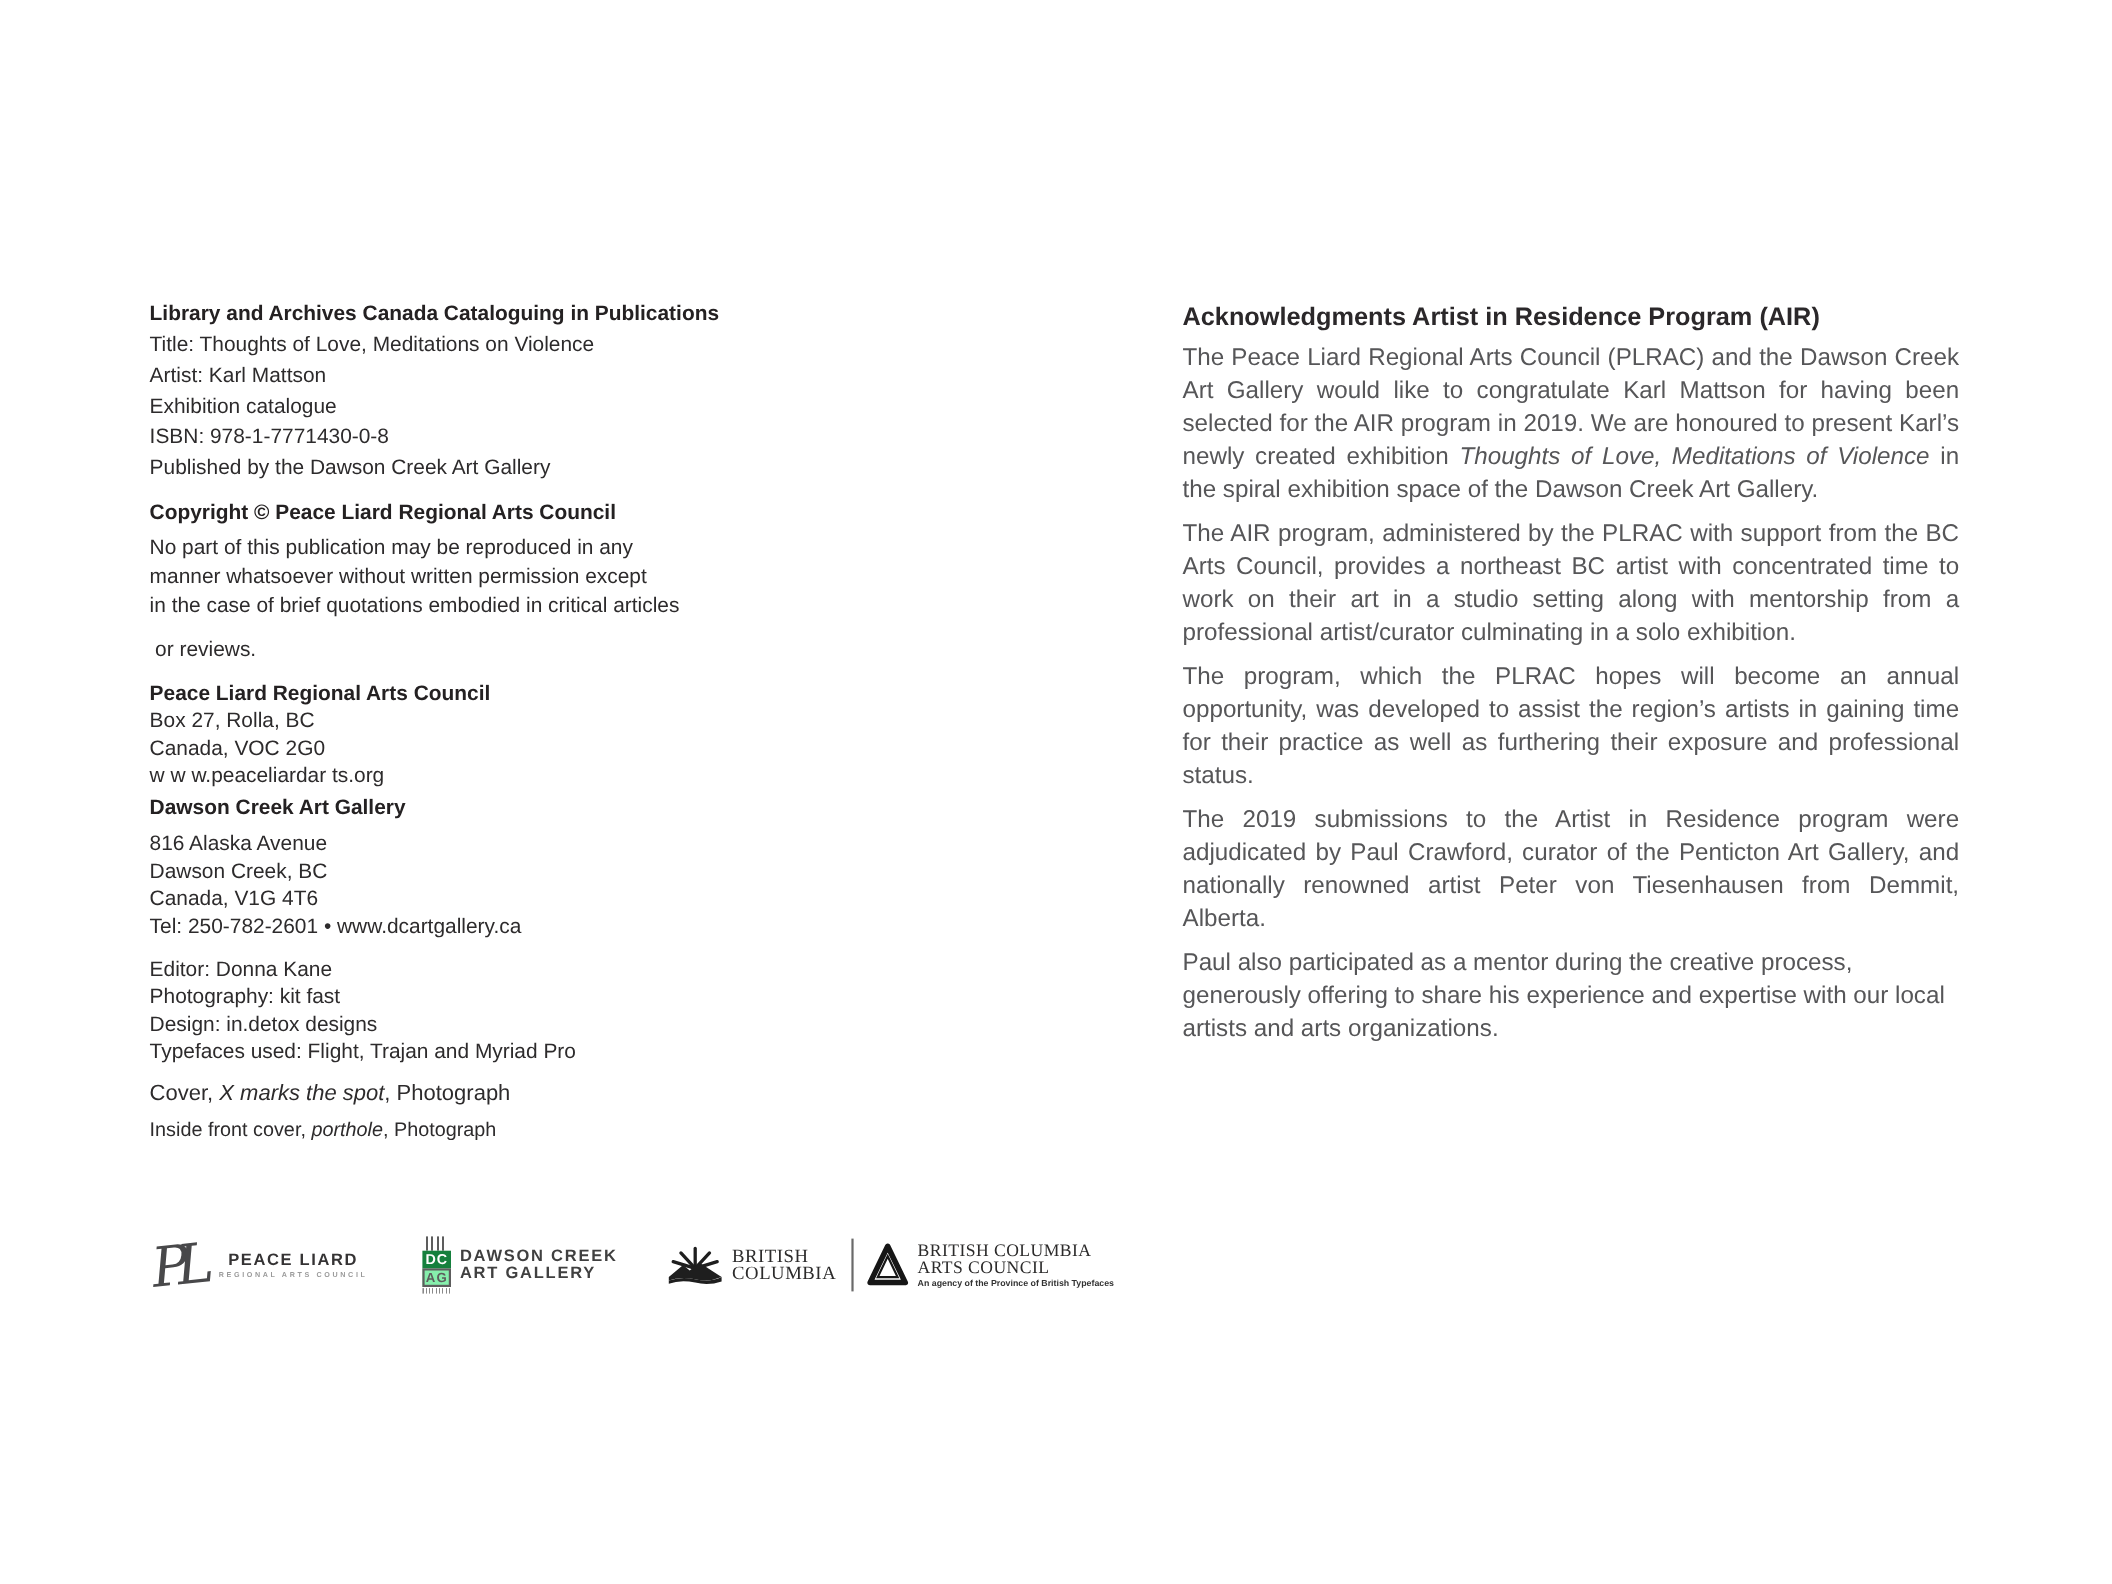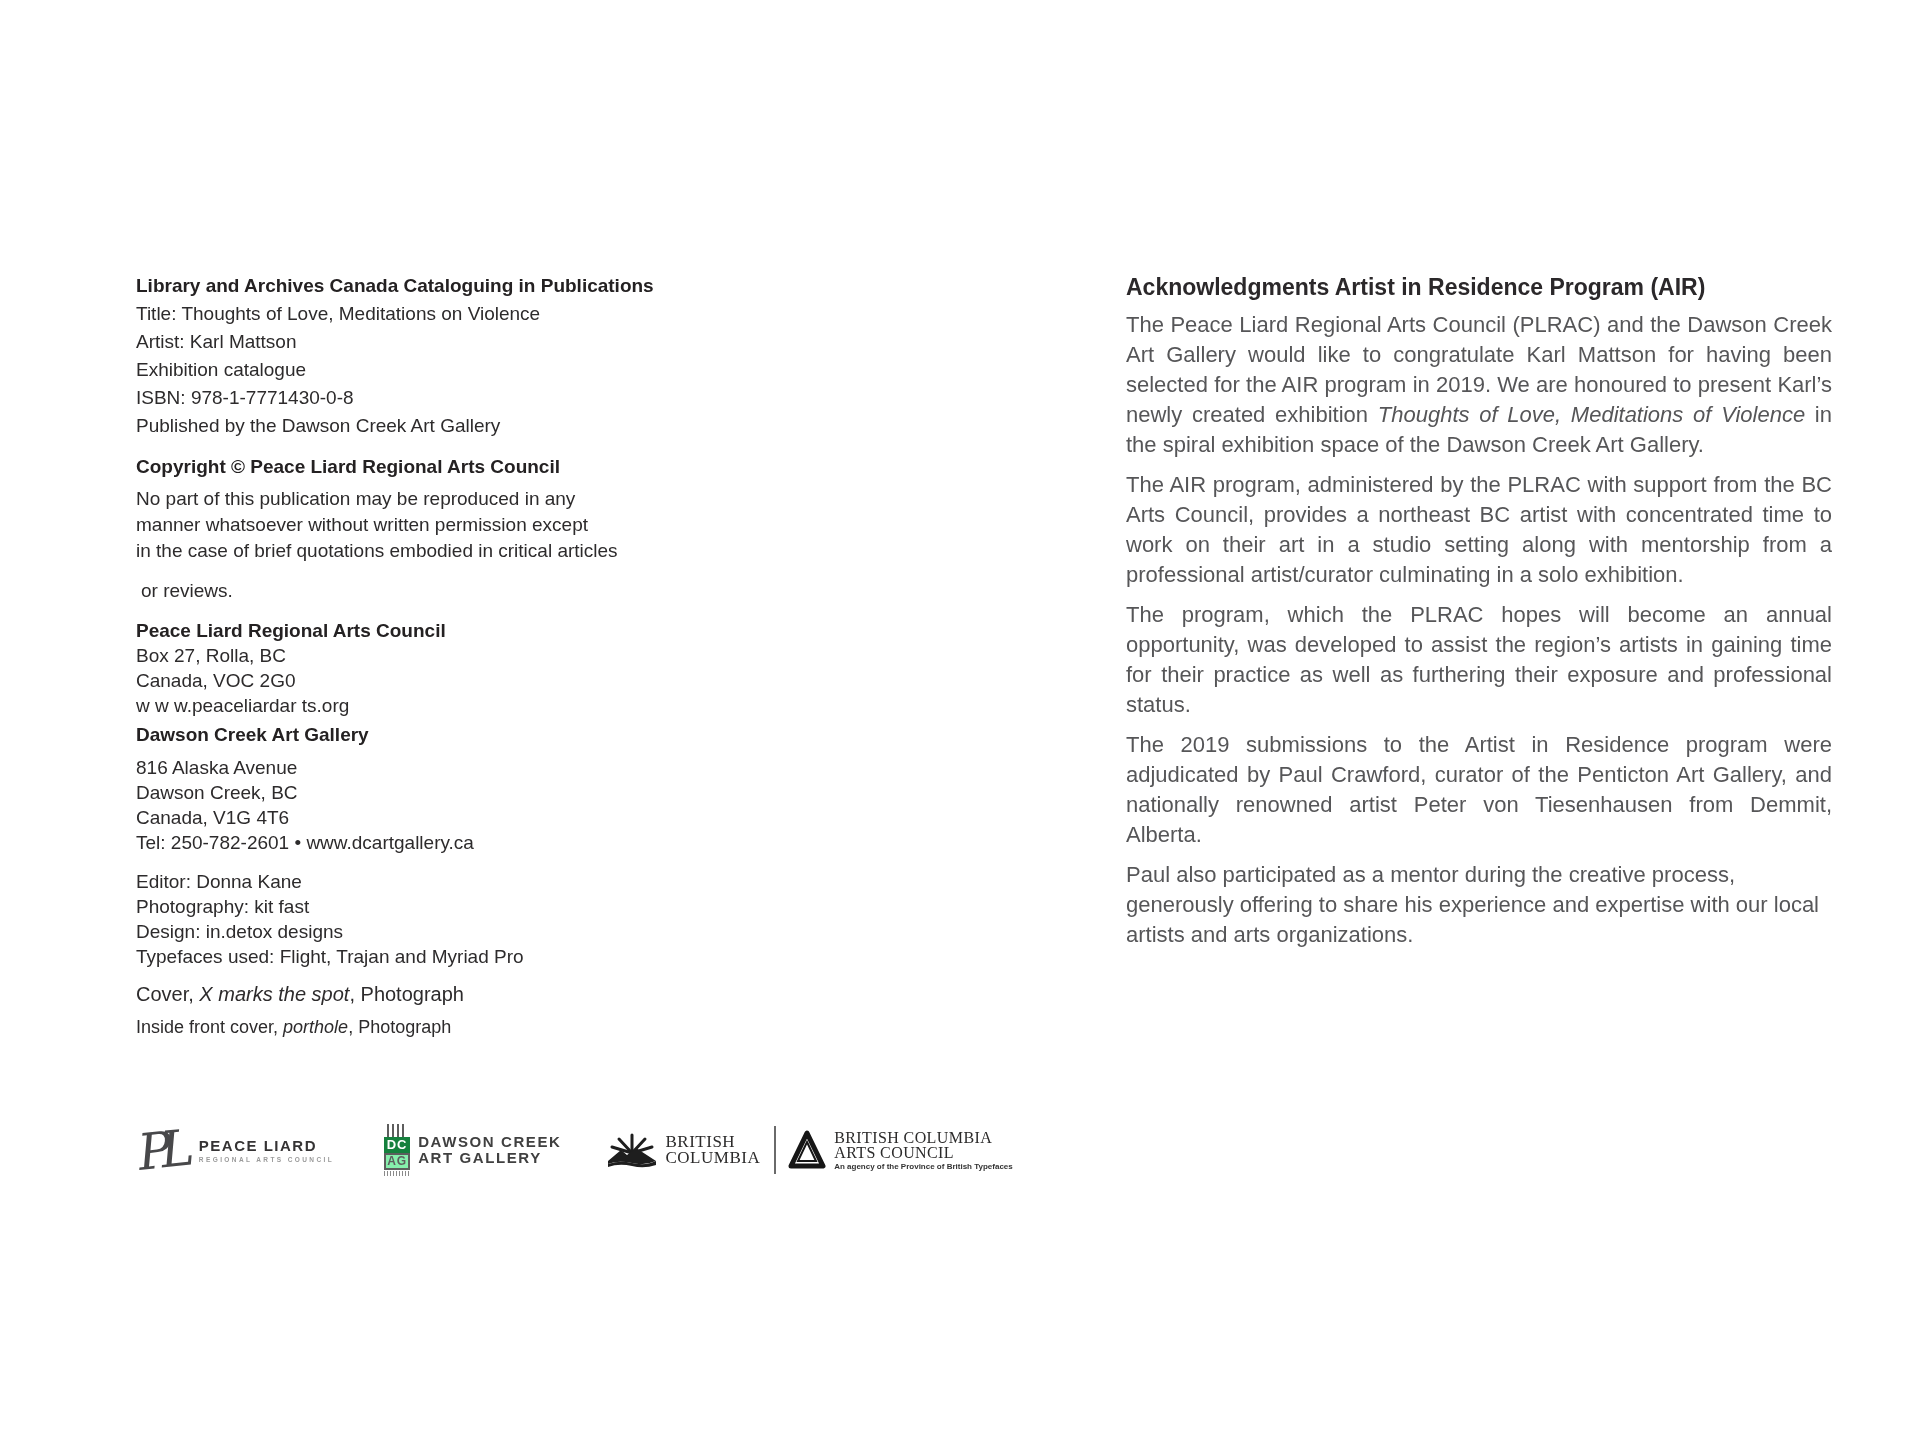--- a/index.html
+++ b/index.html
@@ -39,21 +39,21 @@
   .logo { display:flex; align-items:center; }
 
   
   .pl-monogram {
     font-family:"DejaVu Serif", serif; font-style:italic;
     font-size:50px; line-height:50px; letter-spacing:-11px;
     color:#48484a; transform:rotate(-6deg); display:inline-block;
     padding-right:14px;
   }
   .pl-text { margin-left:2px; }
-  .pl-name { font-weight:bold; font-size:15px; letter-spacing:1.5px; color:#353334; }
+  .pl-name { font-weight:bold; font-size:15px; letter-spacing:1.5px; color:#353334;text-align:center; }
   .pl-tag { font-size:6.5px; letter-spacing:2.4px; color:#9a9a9a; margin-top:2px; font-weight:bold; }
 
   
   .dcag { margin-left:48px; }
   .dcag-icon { width:30px; display:flex; flex-direction:column; align-items:center; }
   .dcag-stripes {
     width:20px; height:13px;
     background:repeating-linear-gradient(90deg,#5d5d5d 0 2px,#ffffff 2px 5px);
   }
   .dcag-dc {
@@ -77,21 +77,21 @@
   .logo-divider { width:2px; height:48px; background:#6a6a6a; margin-left:14px; }
 
   
   .bcac { margin-left:12px; }
   .bcac-text { margin-left:8px; font-family:"Liberation Serif", serif; color:#2c2b2b; }
   .bcac-line { font-size:16px; line-height:15px; letter-spacing:0.4px; }
   .bcac-tag { font-family:"Liberation Sans", sans-serif; font-size:8px; font-weight:bold; color:#333; margin-top:2px; }
 
   
   .right-col {
-    position:absolute; left:1126px; top:272px; width:706px;
+    position:absolute; left:1075px; top:272px; width:706px;
     color:#565658; font-size:22px;
   }
   .right-col .heading {
     font-weight:bold; color:#2b282a; font-size:23px; line-height:30px;
     margin-bottom:8px;
   }
   .right-col p { line-height:30px; text-align:justify; margin-bottom:10px; }
   .right-col p.last { margin-top:2px; text-align:left; }
 </style>
 </head>

